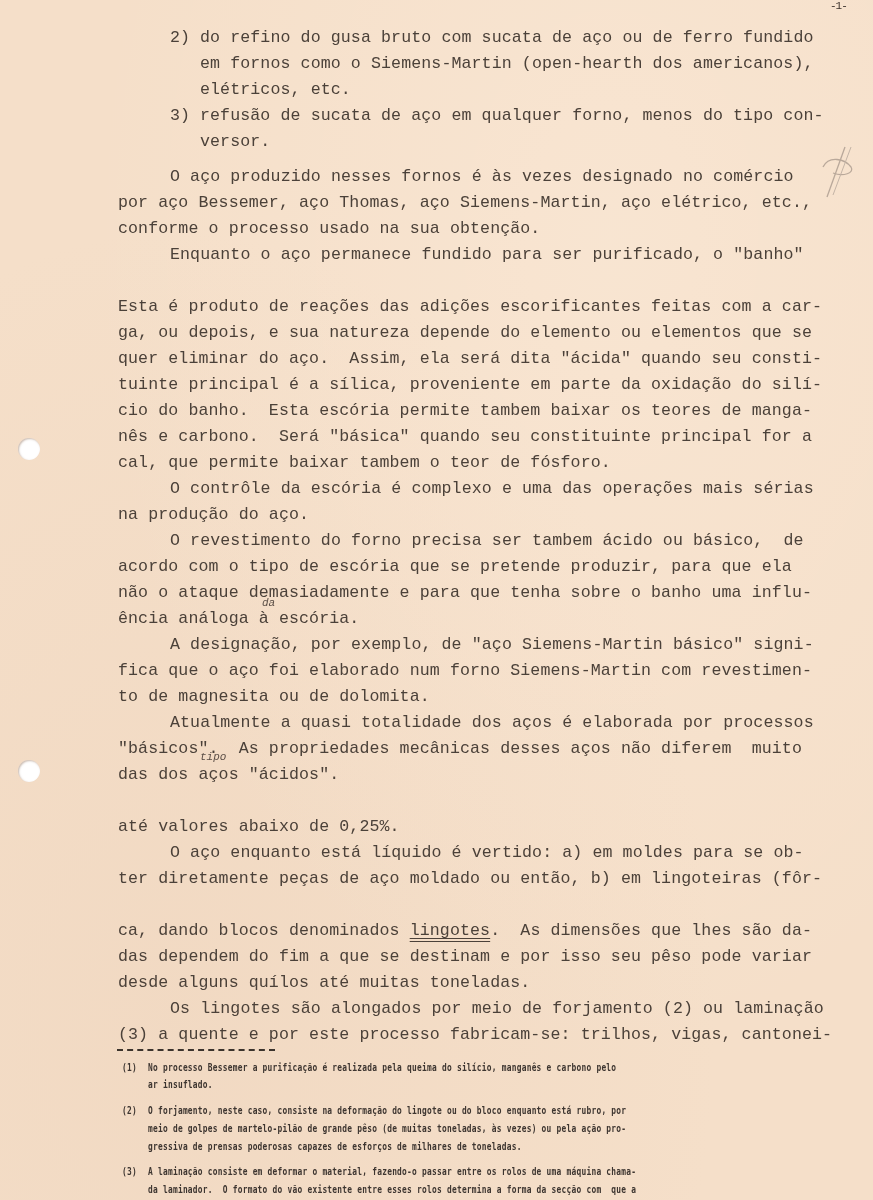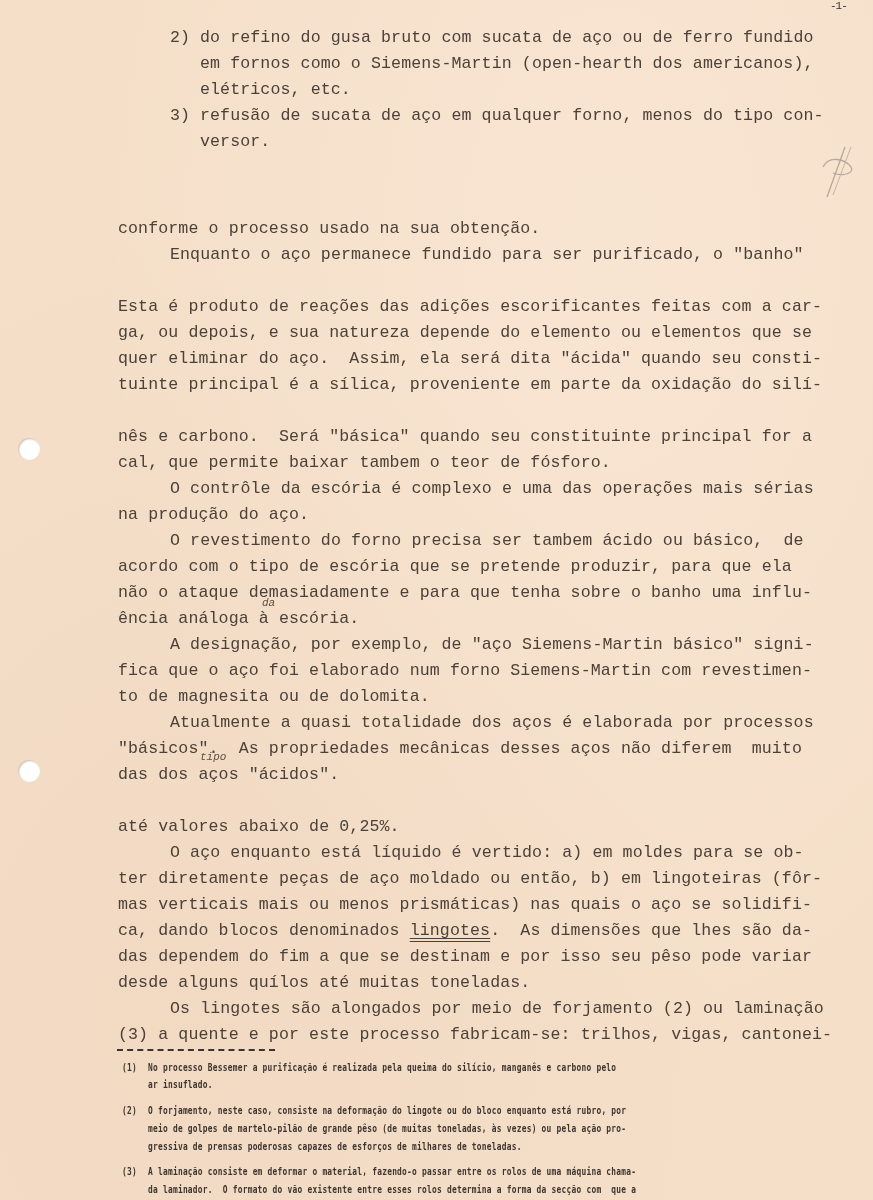--- a/index.html
+++ b/index.html
@@ -66,27 +66,30 @@
 
   <div class="line" style="left:170px;top:28px">2)</div>
   <div class="line" style="left:200px;top:28px">do refino do gusa bruto com sucata de aço ou de ferro fundido</div>
   <div class="line" style="left:200px;top:54px">em fornos como o Siemens-Martin (open-hearth dos americanos),</div>
   <div class="line" style="left:200px;top:80px">elétricos, etc.</div>
 
   <div class="line" style="left:170px;top:106px">3)</div>
   <div class="line" style="left:200px;top:106px">refusão de sucata de aço em qualquer forno, menos do tipo con-</div>
   <div class="line" style="left:200px;top:132px">versor.</div>
 
+  <div class="line" style="left:170px;top:167px">O aço produzido nesses fornos é às vezes designado no comércio</div>
+  <div class="line" style="left:118px;top:193px">por aço Bessemer, aço Thomas, aço Siemens-Martin, aço elétrico, etc.,</div>
   <div class="line" style="left:118px;top:219px">conforme o processo usado na sua obtenção.</div>
 
   <div class="line" style="left:170px;top:245px">Enquanto o aço permanece fundido para ser purificado, o "banho"</div>
   <div class="line" style="left:118px;top:297px">Esta é produto de reações das adições escorificantes feitas com a car-</div>
   <div class="line" style="left:118px;top:323px">ga, ou depois, e sua natureza depende do elemento ou elementos que se</div>
   <div class="line" style="left:118px;top:349px">quer eliminar do aço.  Assim, ela será dita "ácida" quando seu consti-</div>
   <div class="line" style="left:118px;top:375px">tuinte principal é a sílica, proveniente em parte da oxidação do silí-</div>
+  <div class="line" style="left:118px;top:401px">cio do banho.  Esta escória permite tambem baixar os teores de manga-</div>
   <div class="line" style="left:118px;top:427px">nês e carbono.  Será "básica" quando seu constituinte principal for a</div>
   <div class="line" style="left:118px;top:453px">cal, que permite baixar tambem o teor de fósforo.</div>
 
   <div class="line" style="left:170px;top:479px">O contrôle da escória é complexo e uma das operações mais sérias</div>
   <div class="line" style="left:118px;top:505px">na produção do aço.</div>
 
   <div class="line" style="left:170px;top:531px">O revestimento do forno precisa ser tambem ácido ou básico,  de</div>
   <div class="line" style="left:118px;top:557px">acordo com o tipo de escória que se pretende produzir, para que ela</div>
   <div class="line" style="left:118px;top:583px">não o ataque demasiadamente e para que tenha sobre o banho uma influ-</div>
   <div class="annot" style="left:262px;top:597px">da</div>
@@ -98,21 +101,20 @@
 
   <div class="line" style="left:170px;top:713px">Atualmente a quasi totalidade dos aços é elaborada por processos</div>
   <div class="line" style="left:118px;top:739px">"básicos".  As propriedades mecânicas desses aços não diferem  muito</div>
   <div class="annot" style="left:200px;top:751px">tipo</div>
   <div class="line" style="left:118px;top:765px">das dos aços "ácidos".</div>
 
   <div class="line" style="left:118px;top:817px">até valores abaixo de 0,25%.</div>
 
   <div class="line" style="left:170px;top:843px">O aço enquanto está líquido é vertido: a) em moldes para se ob-</div>
   <div class="line" style="left:118px;top:869px">ter diretamente peças de aço moldado ou então, b) em lingoteiras (fôr-</div>
-  <div class="line" style="left:118px;top:895px">mas verticais mais ou menos prismáticas) nas quais o aço se solidifi-</div>
   <div class="line" style="left:118px;top:921px"><span>ca, dando blocos denominados </span><span class="u">lingotes</span><span>.  As dimensões que lhes são da-</span></div>
   <div class="line" style="left:118px;top:947px">das dependem do fim a que se destinam e por isso seu pêso pode variar</div>
   <div class="line" style="left:118px;top:973px">desde alguns quílos até muitas toneladas.</div>
 
   <div class="line" style="left:170px;top:999px">Os lingotes são alongados por meio de forjamento (2) ou laminação</div>
   <div class="line" style="left:118px;top:1025px">(3) a quente e por este processo fabricam-se: trilhos, vigas, cantonei-</div>
 
   <div class="rule"></div>
 
   <div class="fn" style="left:122px;top:1059px">(1)</div>

